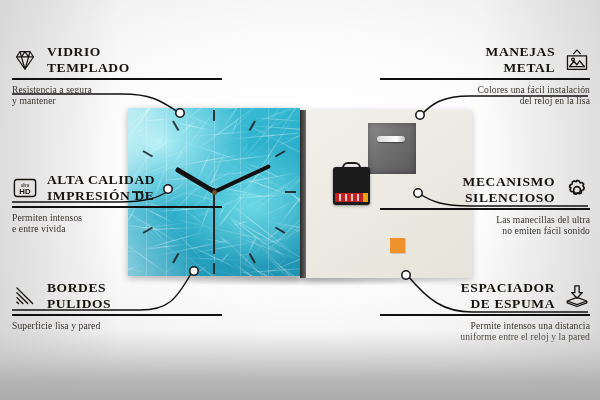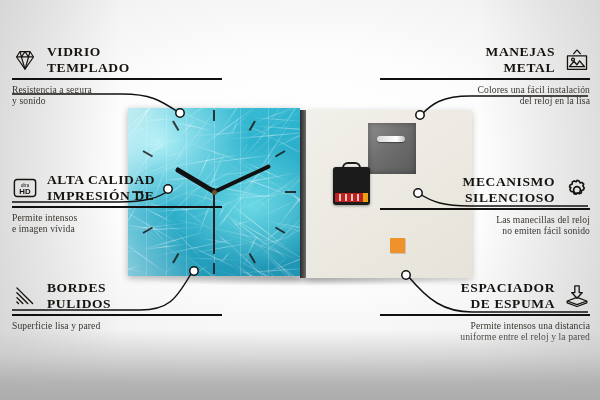--- a/index.html
+++ b/index.html
@@ -371,42 +371,42 @@
       </svg>
     </span>
     <div class="title">
       <div>VIDRIO</div>
       <div>TEMPLADO</div>
     </div>
   </div>
   <div class="rule"></div>
   <div class="desc">
     <div>Resistencia a segura</div>
-    <div>y sonido</div>
+    <div>y mantener</div>
   </div>
 </div>
 
 <div class="feat left" id="f2">
   <div class="head">
     <span class="ico">
       <svg viewBox="0 0 24 24">
         <rect x="2.2" y="4.2" width="19.6" height="15.6" rx="2.4" fill="none" stroke="currentColor" stroke-width="1.3"></rect>
         <text x="12" y="11.1" font-family="Liberation Sans, sans-serif" font-size="4.1" text-anchor="middle" fill="currentColor">ultra</text>
         <text x="12" y="17.4" font-family="Liberation Sans, sans-serif" font-size="7.2" font-weight="bold" text-anchor="middle" fill="currentColor">HD</text>
       </svg>
     </span>
     <div class="title">
       <div>ALTA CALIDAD</div>
       <div>IMPRESIÓN DE</div>
     </div>
   </div>
   <div class="rule"></div>
   <div class="desc">
-    <div>Permite intensos</div>
-    <div>e imagen vívida</div>
+    <div>Permiten intensos</div>
+    <div>e entre vívida</div>
   </div>
 </div>
 
 <div class="feat left" id="f3">
   <div class="head">
     <span class="ico">
       <svg viewBox="0 0 24 24" stroke="currentColor" stroke-width="1.25" stroke-linecap="round">
         <path d="M4.5 4.5 19 19"></path>
           <path d="M4.5 9 14.5 19"></path>
           <path d="M4.5 13.5 10 19"></path>
@@ -455,21 +455,21 @@
     </div>
     <span class="ico">
       <svg viewBox="0 0 24 24" fill="none" stroke="currentColor" stroke-width="1.5" stroke-linejoin="round">
         <path d="M12 3.1l1.9.55.95 1.75 1.95-.3 1.35 1.45-.75 1.85 1.25 1.5-.55 1.9-1.9.75-.15 1.95-1.7 1-1.75-.85-1.5 1.25-1.9-.55-.75-1.9-1.95-.15-1-1.7.85-1.75L5.1 9.2l.55-1.9 1.9-.75.15-1.95 1.7-1 1.75.85z"></path>
         <circle cx="12" cy="12" r="3.1"></circle>
       </svg>
     </span>
   </div>
   <div class="rule"></div>
   <div class="desc">
-    <div>Las manecillas del reloj</div>
+    <div>Las manecillas del ultra</div>
     <div>no emiten fácil sonido</div>
   </div>
 </div>
 
 <div class="feat right" id="f6">
   <div class="head">
     <div class="title">
       <div>ESPACIADOR</div>
       <div>DE ESPUMA</div>
     </div>

